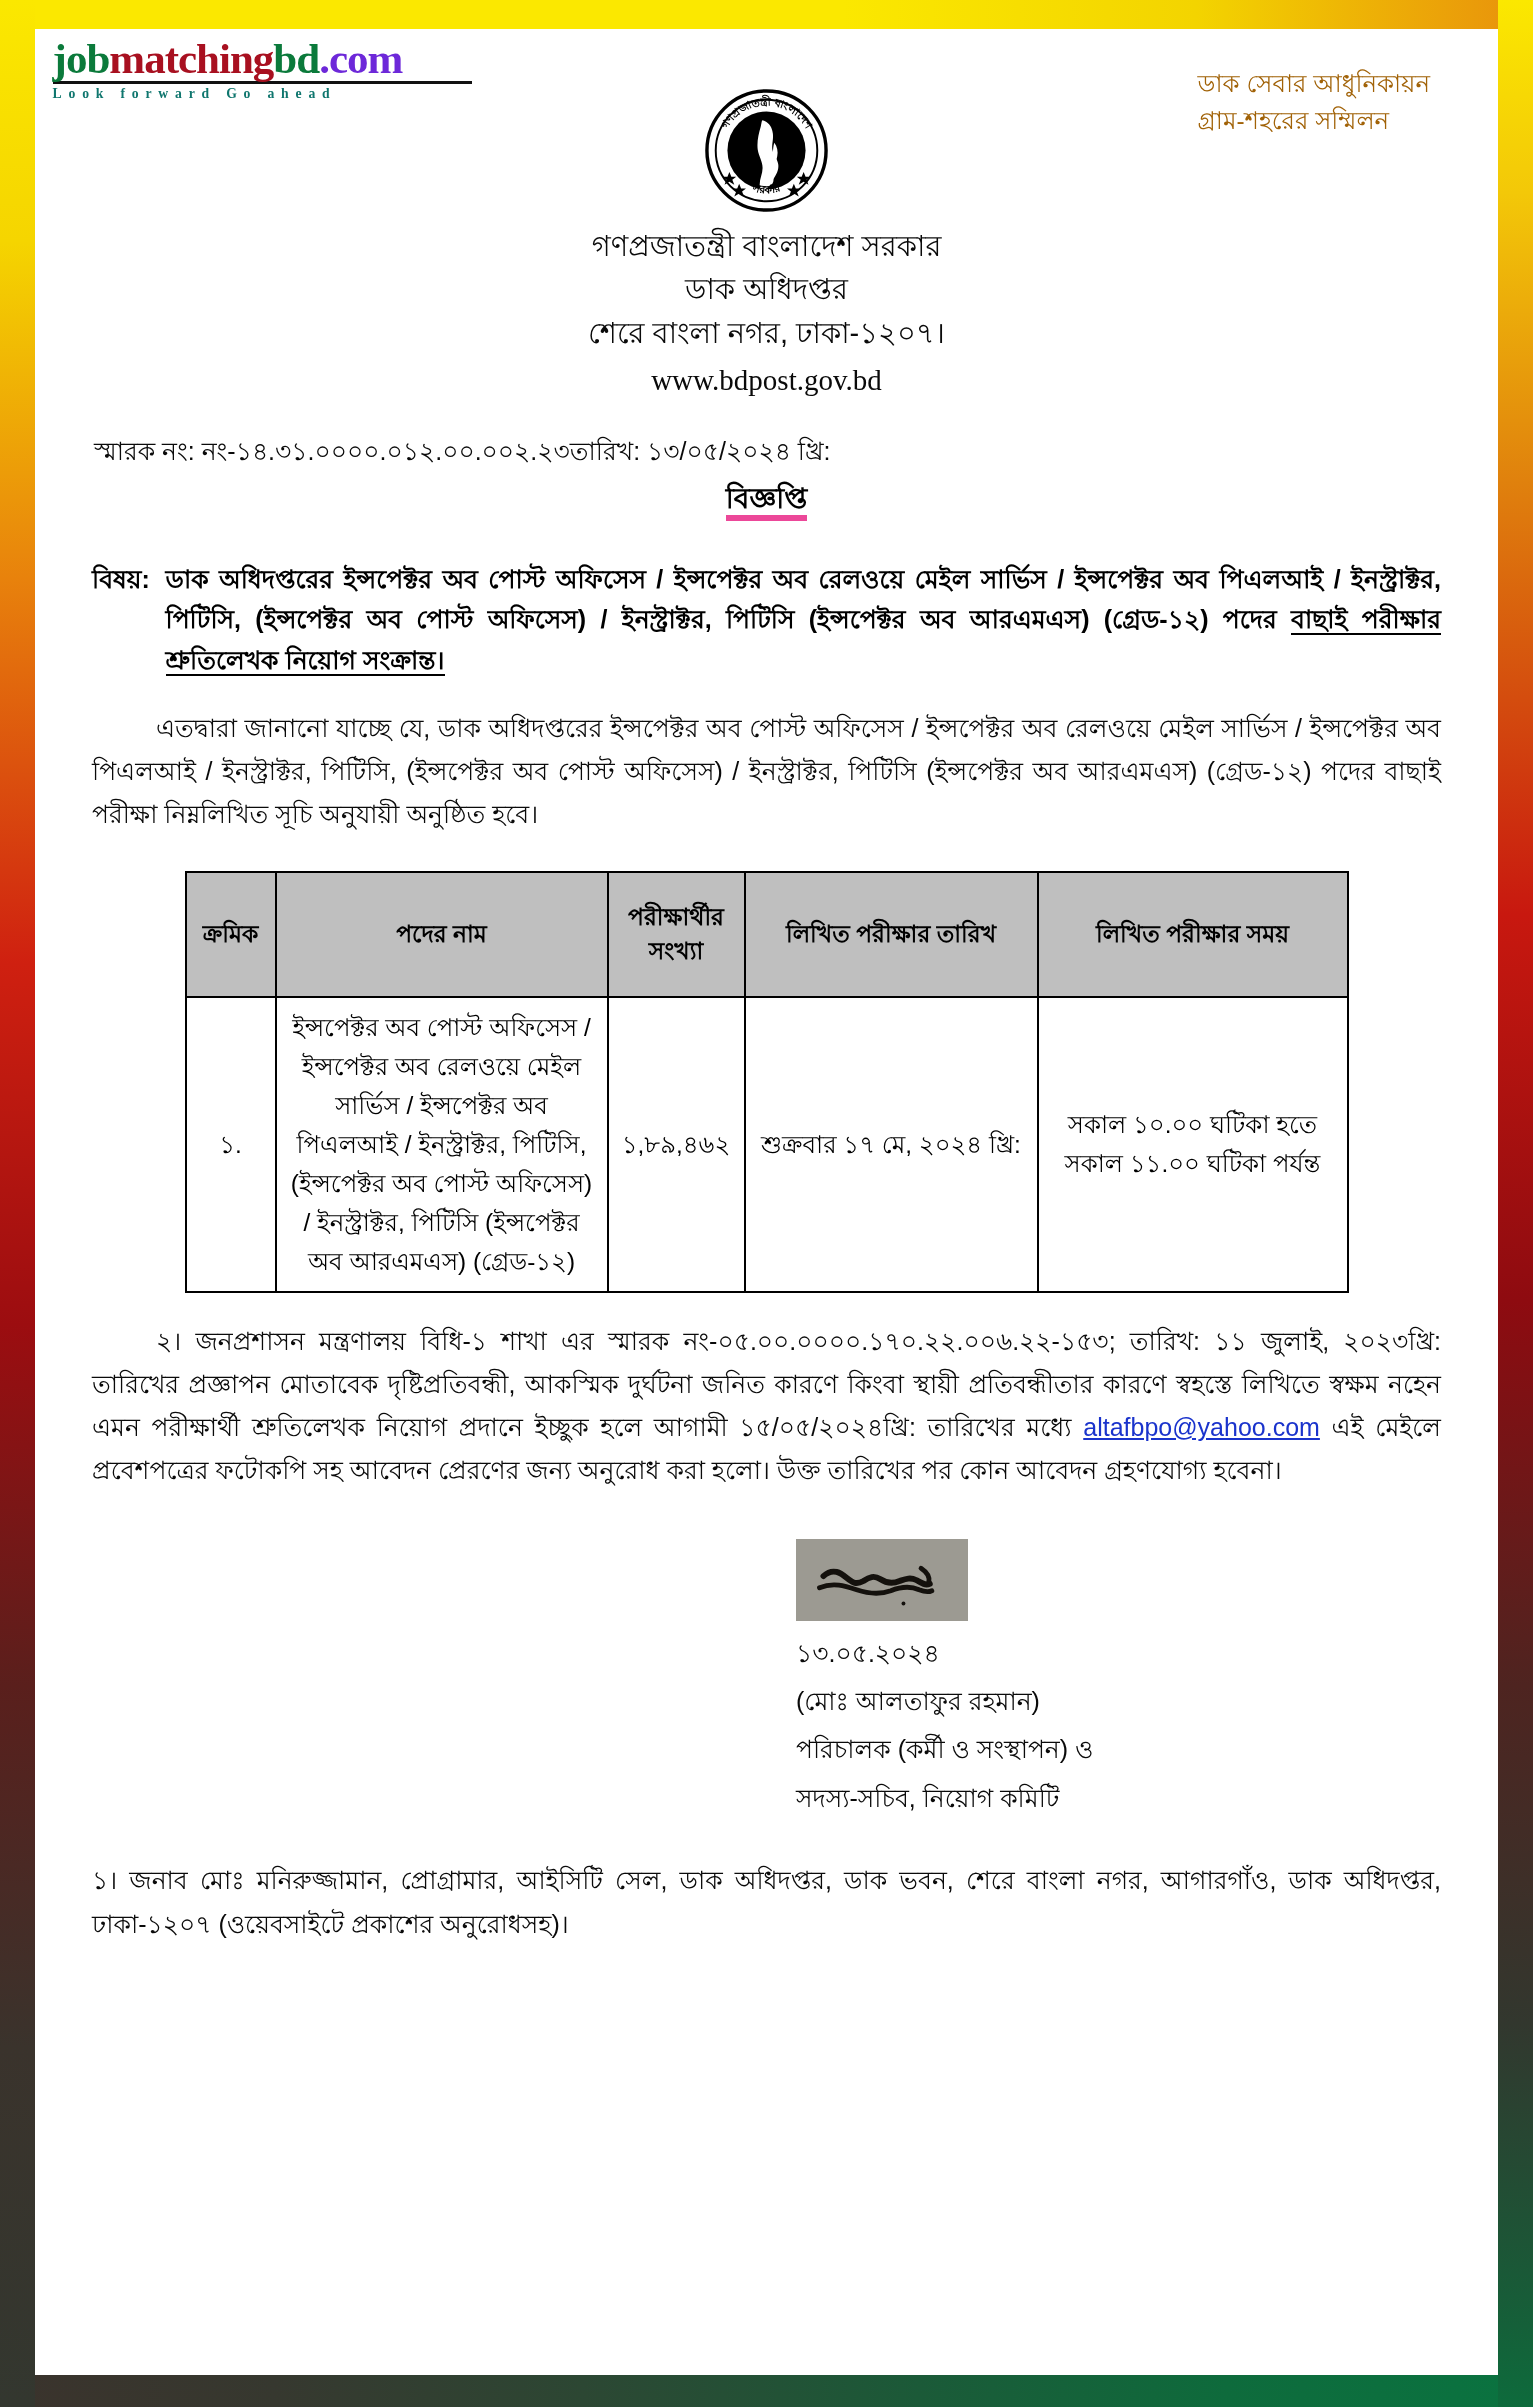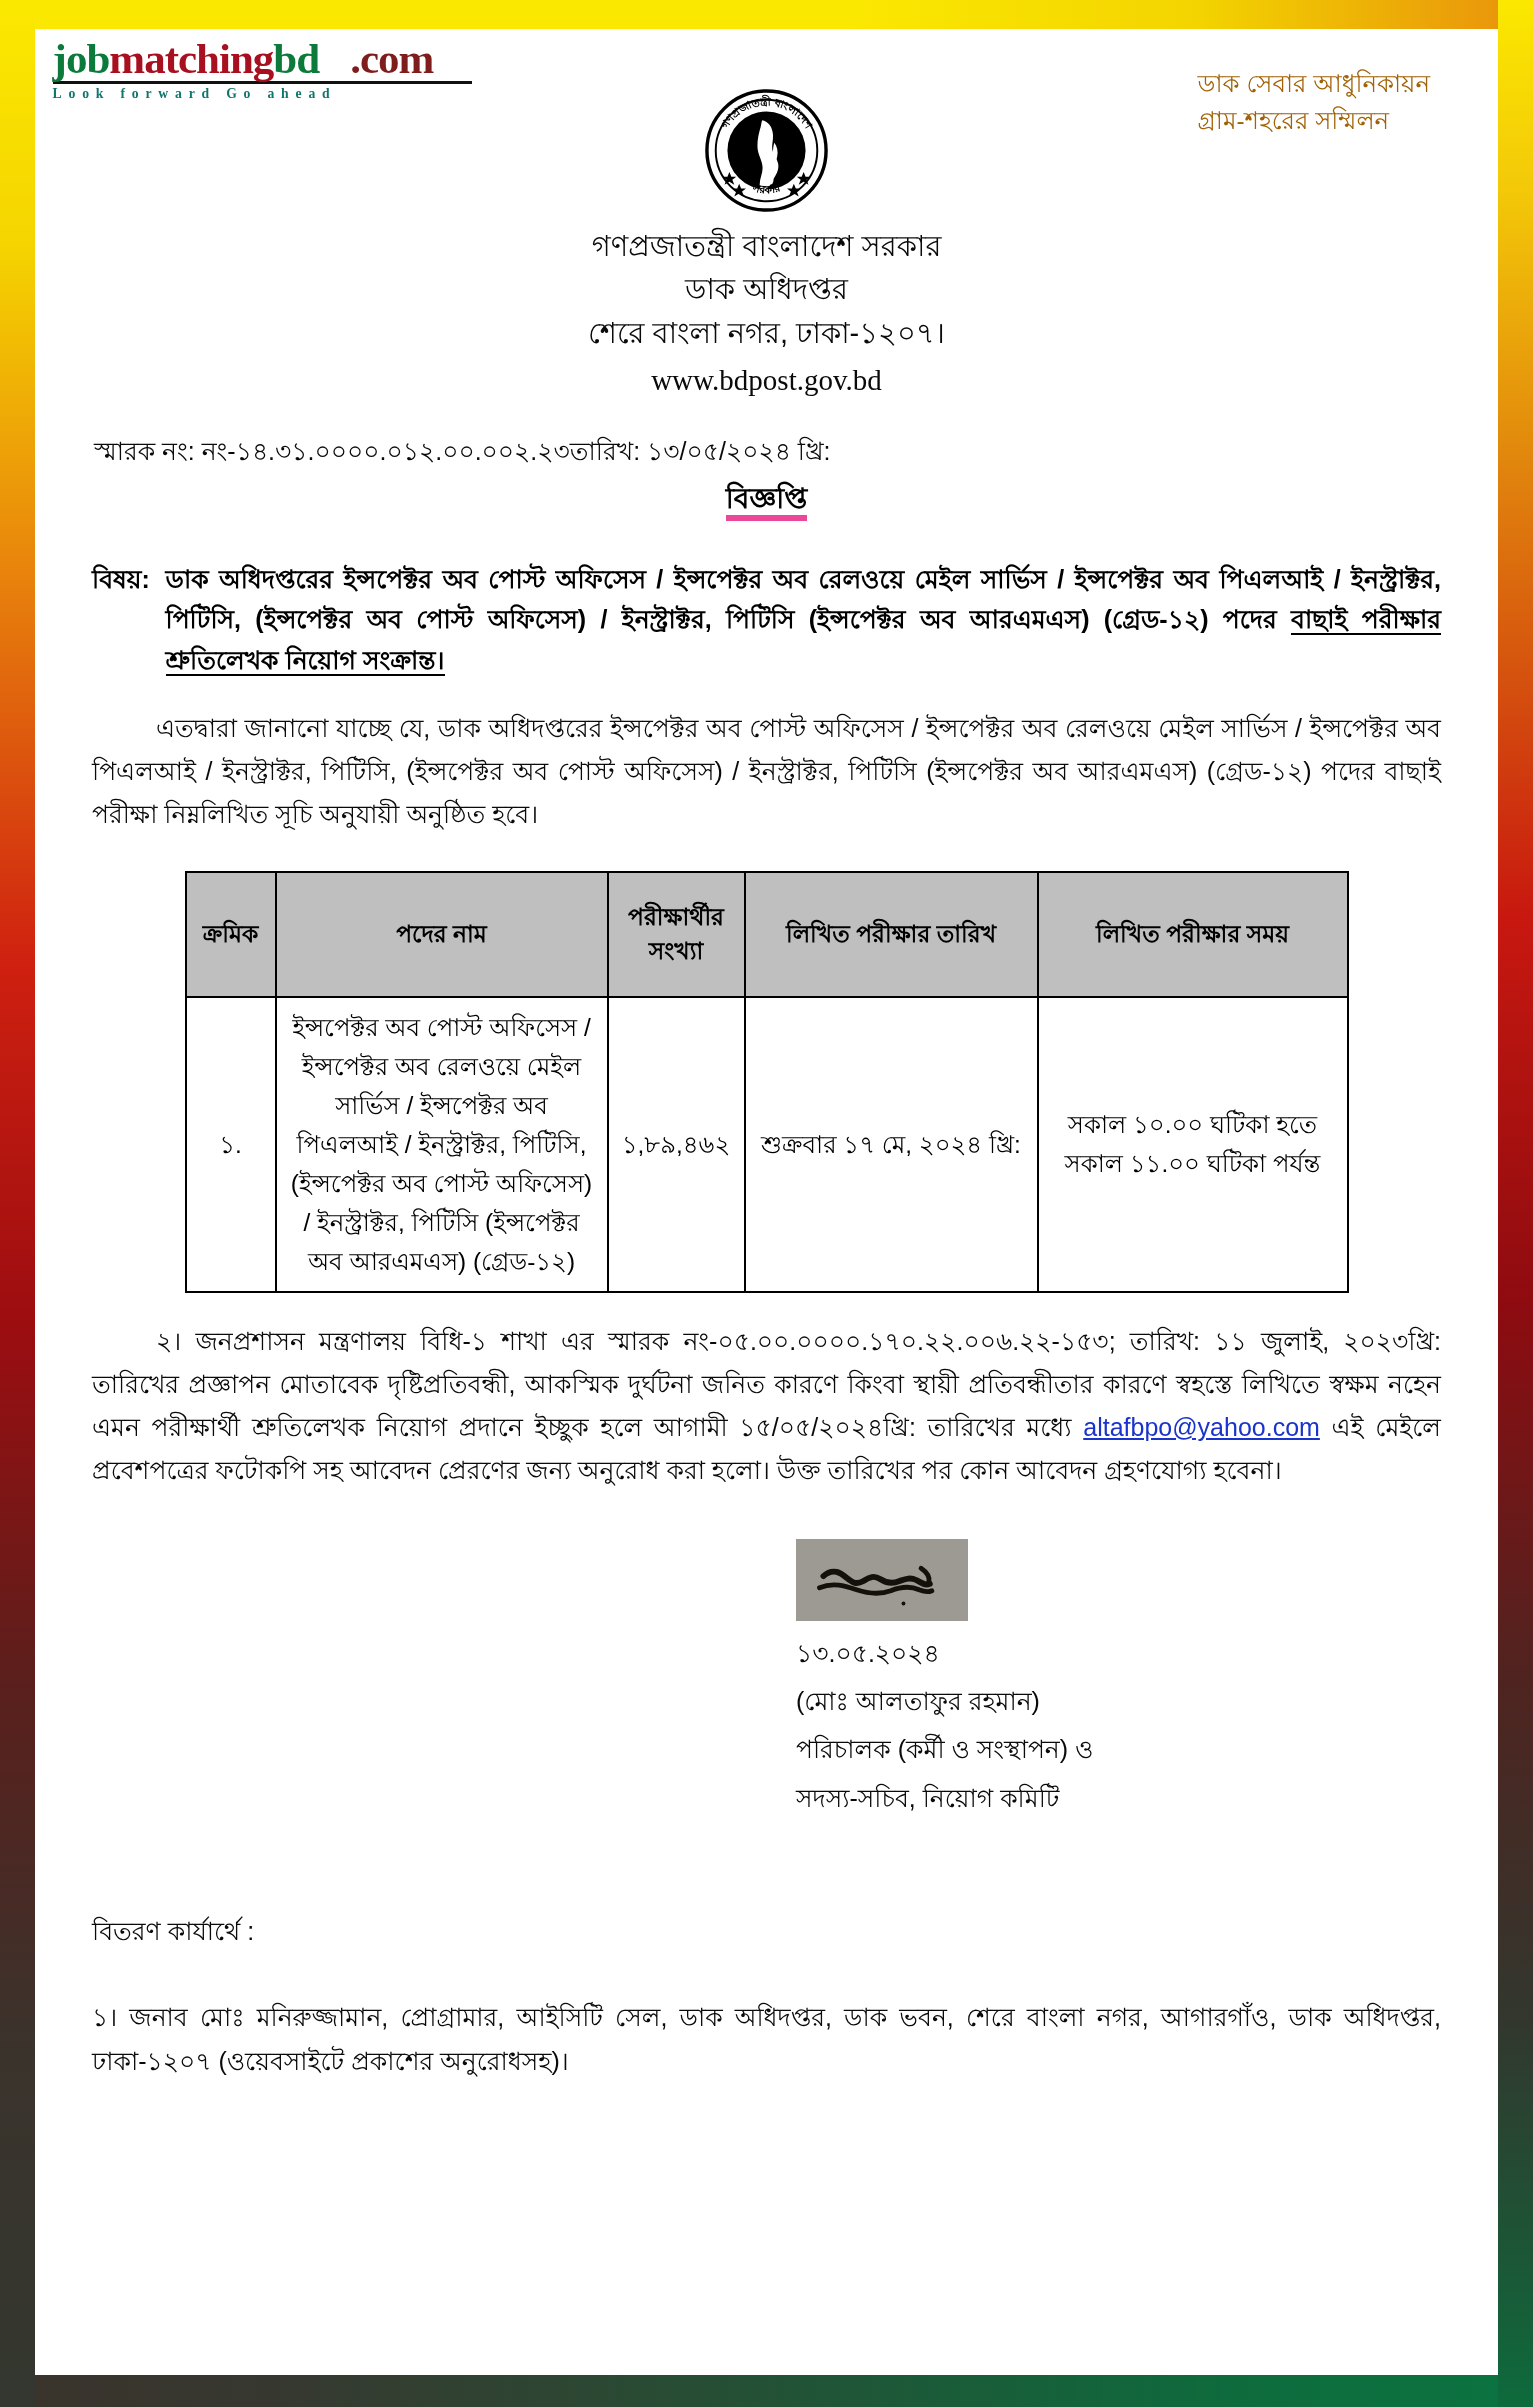--- a/index.html
+++ b/index.html
@@ -68,21 +68,21 @@
   .logo-word {
     font-family: "Liberation Serif", "DejaVu Serif", serif;
     font-weight: bold;
     font-size: 43px;
     letter-spacing: -1px;
     line-height: 1;
     white-space: nowrap;
   }
   .lg-green  { color: #0b7a3b; }
   .lg-red    { color: #a81020; }
-  .lg-yellow { color: #7f1d1d; padding-left: 31px; }
+  .lg-yellow { color: #6d28d9; }
   .logo-rule {
     height: 2.9px; background: #111; margin: 1px 0 0 0; width: 419px;
   }
   .logo-tag {
     font-family: "Liberation Serif", "DejaVu Serif", serif;
     font-size: 13.7px;
     font-weight: bold;
     letter-spacing: 6.8px;
     color: #0f766e;
     white-space: nowrap;
@@ -351,18 +351,17 @@
           <path d="M128 30 c6 4 9 9 8 14" fill="none" stroke="#14110d" stroke-width="5" stroke-linecap="round"></path>
           <circle cx="110" cy="66" r="2" fill="#14110d"></circle>
         </svg>
       </div>
       <div class="sig-text">১৩.০৫.২০২৪</div>
       <div class="sig-text">(মোঃ আলতাফুর রহমান)</div>
       <div class="sig-text">পরিচালক (কর্মী ও সংস্থাপন) ও</div>
       <div class="sig-text">সদস্য-সচিব, নিয়োগ কমিটি</div>
     </div>
 
-    <div class="dist-title">বিতরণ কার্যার্থে :</div>
     <div class="dist-item">১। জনাব মোঃ মনিরুজ্জামান, প্রোগ্রামার, আইসিটি সেল, ডাক অধিদপ্তর, ডাক ভবন, শেরে বাংলা নগর, আগারগাঁও, ডাক অধিদপ্তর, ঢাকা-১২০৭ (ওয়েবসাইটে প্রকাশের অনুরোধসহ)।</div>
 
   </div>
 </div>
 
 
 </body></html>

